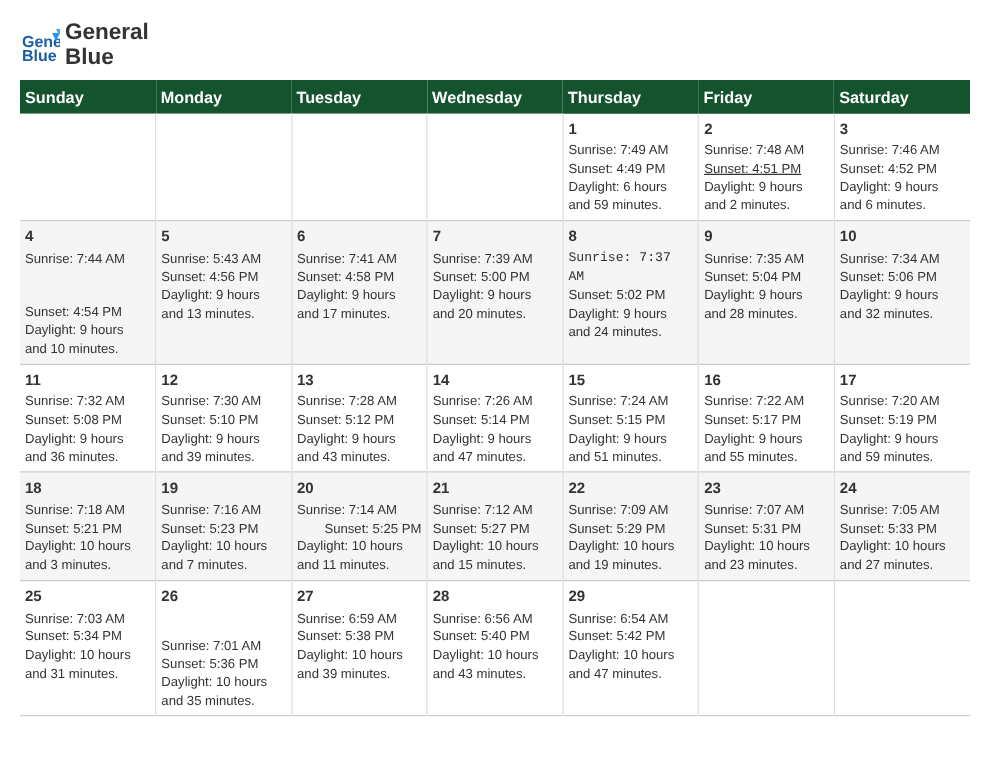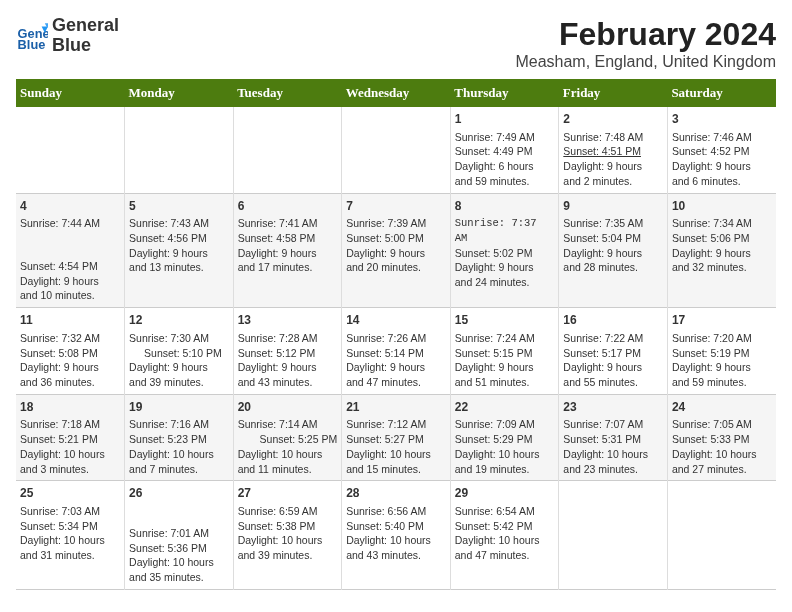--- a/index.html
+++ b/index.html
@@ -45,23 +45,22 @@
     .subtitle {
       font-size: 16px;
       color: #444;
     }
     table {
       width: 100%;
       border-collapse: collapse;
       font-size: 11px;
     }
     thead tr {
-      background-color: #4d7c0f;
+      background-color: #14532d;
       color: #fff;
-      font-family: Liberation Serif, serif;
     }
     thead th {
       padding: 6px 4px;
       text-align: left;
       font-size: 13px;
       font-weight: bold;
     }
     tbody tr {
       border-bottom: 1px solid #ccc;
     }
@@ -97,24 +96,20 @@
       <text x="2" y="22" font-size="16" font-weight="bold" fill="#1a5fa8">General</text>
       <text x="2" y="36" font-size="16" font-weight="bold" fill="#1a5fa8">Blue</text>
       <polygon points="32,8 40,8 36,16" fill="#2196F3"></polygon>
       <polygon points="36,4 42,4 39,10" fill="#42A5F5"></polygon>
     </svg>
     <div class="logo-text">
       <span>General</span>
       <span>Blue</span>
     </div>
   </div>
-  <div class="title-area">
-    <div class="main-title">February 2024</div>
-    <div class="subtitle">Measham, England, United Kingdom</div>
-  </div>
 </div>
 
 <table>
   <thead>
     <tr>
     <th>Sunday</th>
         <th>Monday</th>
         <th>Tuesday</th>
         <th>Wednesday</th>
         <th>Thursday</th>
@@ -153,21 +148,21 @@
       <tr>
         <td>
           <span class="day-num">4</span>
           <span style="display: block;">Sunrise: 7:44 AM</span>
           <span style="display: block; margin-top: 28px;">Sunset: 4:54 PM</span>
           <span style="display: block;">Daylight: 9 hours</span>
           <span style="display: block;">and 10 minutes.</span>
         </td>
         <td>
           <span class="day-num">5</span>
-          <span style="display: block;">Sunrise: 7:43 AM</span>
+          <span style="display: block;">Sunrise: 5:43 AM</span>
           <span style="display: block;">Sunset: 4:56 PM</span>
           <span style="display: block;">Daylight: 9 hours</span>
           <span style="display: block;">and 13 minutes.</span>
         </td>
         <td>
           <span class="day-num">6</span>
           <span style="display: block;">Sunrise: 7:41 AM</span>
           <span style="display: block;">Sunset: 4:58 PM</span>
           <span style="display: block;">Daylight: 9 hours</span>
           <span style="display: block;">and 17 minutes.</span>
@@ -205,21 +200,21 @@
         <td>
           <span class="day-num">11</span>
           <span style="display: block;">Sunrise: 7:32 AM</span>
           <span style="display: block;">Sunset: 5:08 PM</span>
           <span style="display: block;">Daylight: 9 hours</span>
           <span style="display: block;">and 36 minutes.</span>
         </td>
         <td>
           <span class="day-num">12</span>
           <span style="display: block;">Sunrise: 7:30 AM</span>
-          <span style="display: block; margin-left: 15px;">Sunset: 5:10 PM</span>
+          <span style="display: block;">Sunset: 5:10 PM</span>
           <span style="display: block;">Daylight: 9 hours</span>
           <span style="display: block;">and 39 minutes.</span>
         </td>
         <td>
           <span class="day-num">13</span>
           <span style="display: block;">Sunrise: 7:28 AM</span>
           <span style="display: block;">Sunset: 5:12 PM</span>
           <span style="display: block;">Daylight: 9 hours</span>
           <span style="display: block;">and 43 minutes.</span>
         </td>

